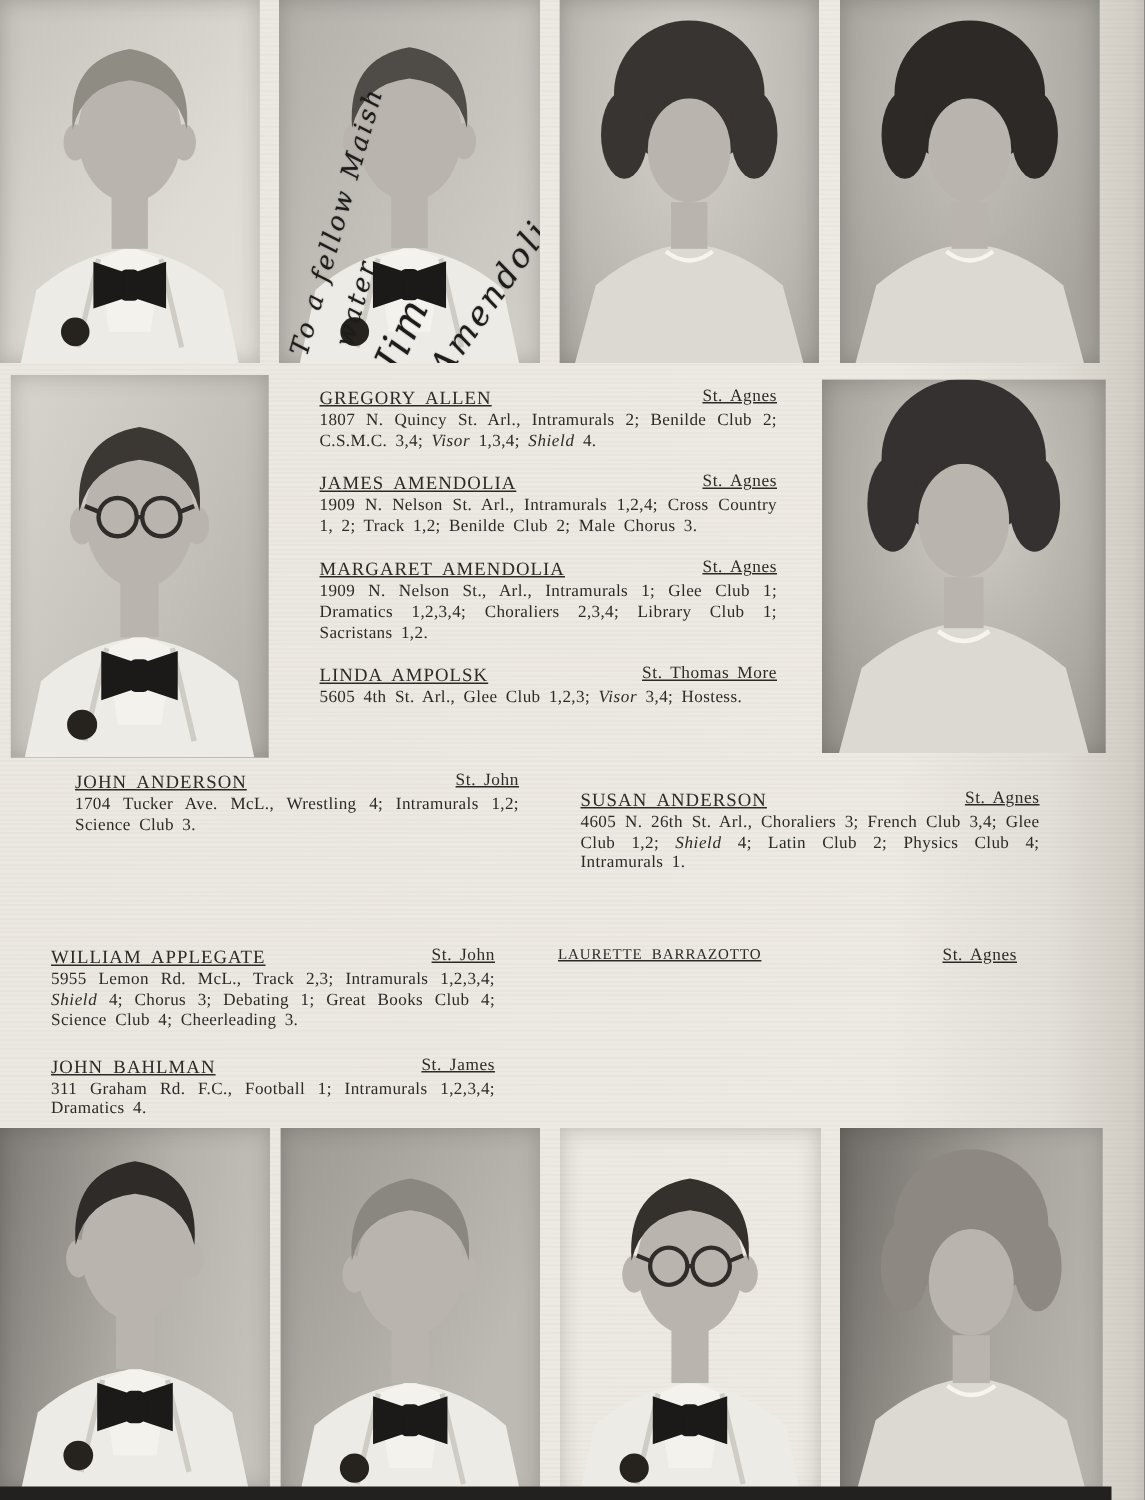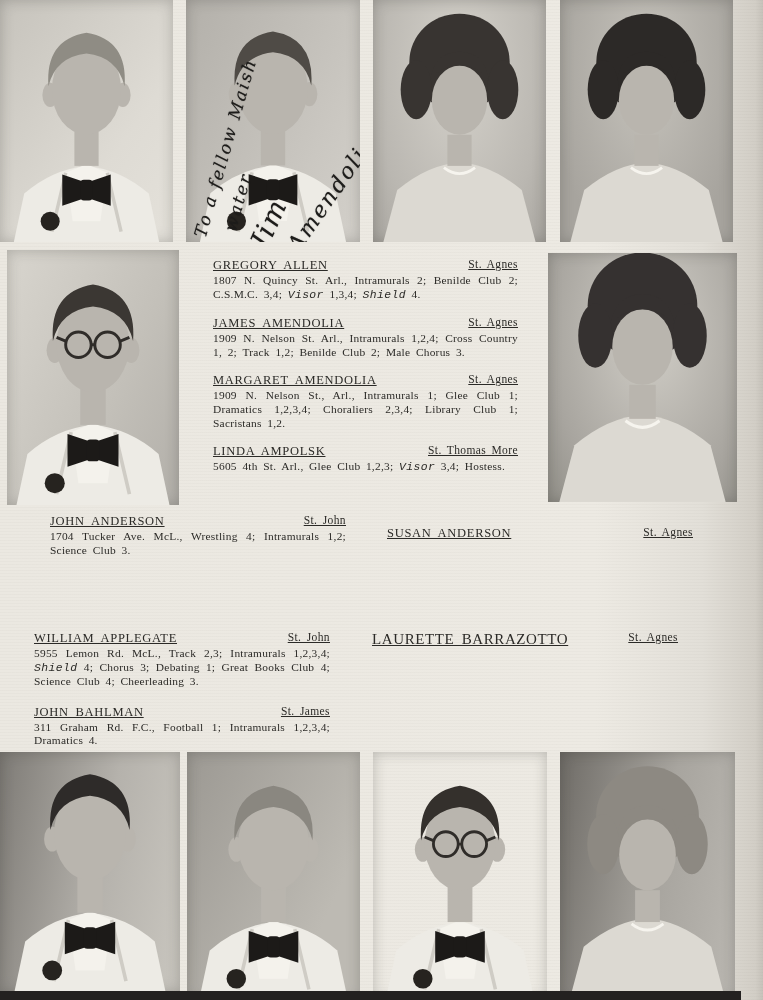--- a/index.html
+++ b/index.html
@@ -37,24 +37,24 @@
   #mid-entries       {left:213px; top:258px; width:305px;}
   #col-anderson-left {left:50px;  top:514px; width:296px;}
   #col-anderson-right{left:387px; top:526px; width:306px;}
   #col-lower-left    {left:34px;  top:631px; width:296px;}
   #col-lower-right   {left:372px; top:631px; width:306px;}
   .entry + .entry{margin-top:14px;}
   #col-lower-left .entry + .entry{margin-top:16px;}
   .entry-head{display:flex; justify-content:space-between; align-items:flex-start;text-decoration:underline;}
   .entry-name{font-size:12.5px; letter-spacing:0.7px; word-spacing:3px;}
   .entry-parish{font-size:11.5px; letter-spacing:0.4px; word-spacing:2px;}
-  .entry-large .entry-name{font-size:15px; letter-spacing:0.6px;}
+  .entry-large .entry-name{font-size:10px; letter-spacing:0.6px;}
   .entry-body{margin:1px 0 0 0; font-size:11.4px; line-height:13.6px; text-align:justify;
               letter-spacing:0.25px; word-spacing:2.5px;}
-  .entry-body i{letter-spacing:0.4px;font-family:Liberation Mono, monospace;}
+  .entry-body i{letter-spacing:0.4px;}
   
   .bottom-bar{position:absolute; left:0; top:991px; width:741px; height:9px; background:#232120;}
   .defs{position:absolute; width:0; height:0; overflow:hidden;}
 </style>
 </head>
 <body>
 
 <svg class="defs" aria-hidden="true">
   <defs>
     <symbol id="sym-male" viewBox="0 0 100 140">
@@ -169,20 +169,21 @@
         </div>
         <p class="entry-body"><span>1704 Tucker Ave. McL., Wrestling 4; Intramurals 1,2; Science Club 3.</span></p>
       </div>
     </div>
   <div class="col" id="col-anderson-right">
       <div class="entry">
         <div class="entry-head">
           <span class="entry-name">SUSAN ANDERSON</span>
           <span class="entry-parish">St. Agnes</span>
         </div>
+        <p class="entry-body"><span>4605 N. 26th St. Arl., Choraliers 3; French Club 3,4; Glee Club 1,2; </span><i>Shield</i><span> 4; Latin Club 2; Physics Club 4; Intramurals 1.</span></p>
       </div>
     </div>
 
   <div class="col" id="col-lower-left">
       <div class="entry">
         <div class="entry-head">
           <span class="entry-name">WILLIAM APPLEGATE</span>
           <span class="entry-parish">St. John</span>
         </div>
         <p class="entry-body"><span>5955 Lemon Rd. McL., Track 2,3; Intramurals 1,2,3,4; </span><i>Shield</i><span> 4; Chorus 3; Debating 1; Great Books Club 4; Science Club 4; Cheerleading 3.</span></p>

